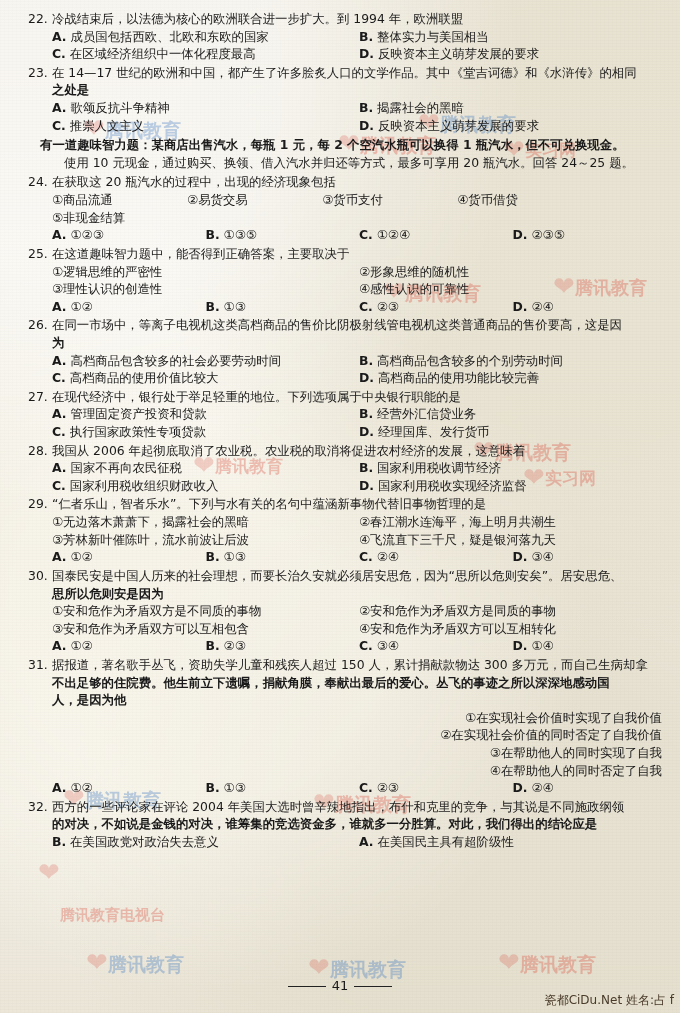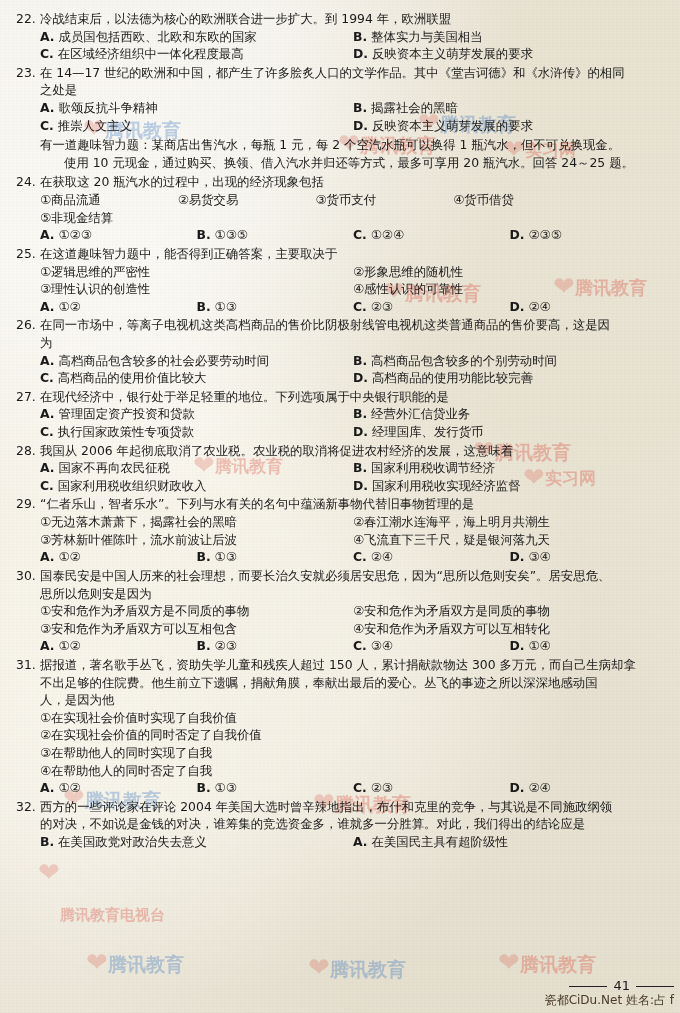--- a/index.html
+++ b/index.html
@@ -28,21 +28,21 @@
       repeating-linear-gradient(0deg, rgba(0,0,0,0.018) 0 1px, rgba(0,0,0,0) 1px 3px),
       repeating-linear-gradient(90deg, rgba(0,0,0,0.012) 0 1px, rgba(0,0,0,0) 1px 4px);
     opacity:.7;
   }
   .content{
     position:relative;z-index:3;
     padding:10px 14px 0 16px;
     font-size:12.4px;
     line-height:1.42;
   }
-  .q{margin-bottom:1px;}
+  .q{margin-bottom:1px;margin-left:12px;}
   .qline{
     display:flex;
     align-items:flex-start;
   }
   .qnum{
     flex:0 0 auto;
     width:24px;
     text-align:left;
     font-size:12.4px;
   }
@@ -52,33 +52,33 @@
     flex-wrap:wrap;
     padding-left:24px;
   }
   .opt{
     box-sizing:border-box;
     padding-right:4px;
     white-space:nowrap;
   }
   .opt.half{width:50%;}
   .opt.quarter{width:25%;}
-  .opt.full{width:100%;white-space:normal;}
+  .opt.full{width:100%;white-space:normal;text-align:right;}
   .opt.w22{width:22%;}
-  .indent{padding-left:24px;}
+  .indent{padding-left:24px;font-weight:bold;}
   .para{
     padding-left:0;
     text-indent:0;
     margin-left:48px;
   }
   .midpara{margin-top:2px;margin-bottom:2px;}
   .footer{
     position:absolute;
     bottom:20px;left:0;right:0;
-    text-align:right;
+    text-align:center;
     z-index:4;
     font-size:13px;
   }
   .rule{
     display:inline-block;
     width:38px;height:1px;
     background:#222;
     vertical-align:middle;
     margin:0 6px;
   }

